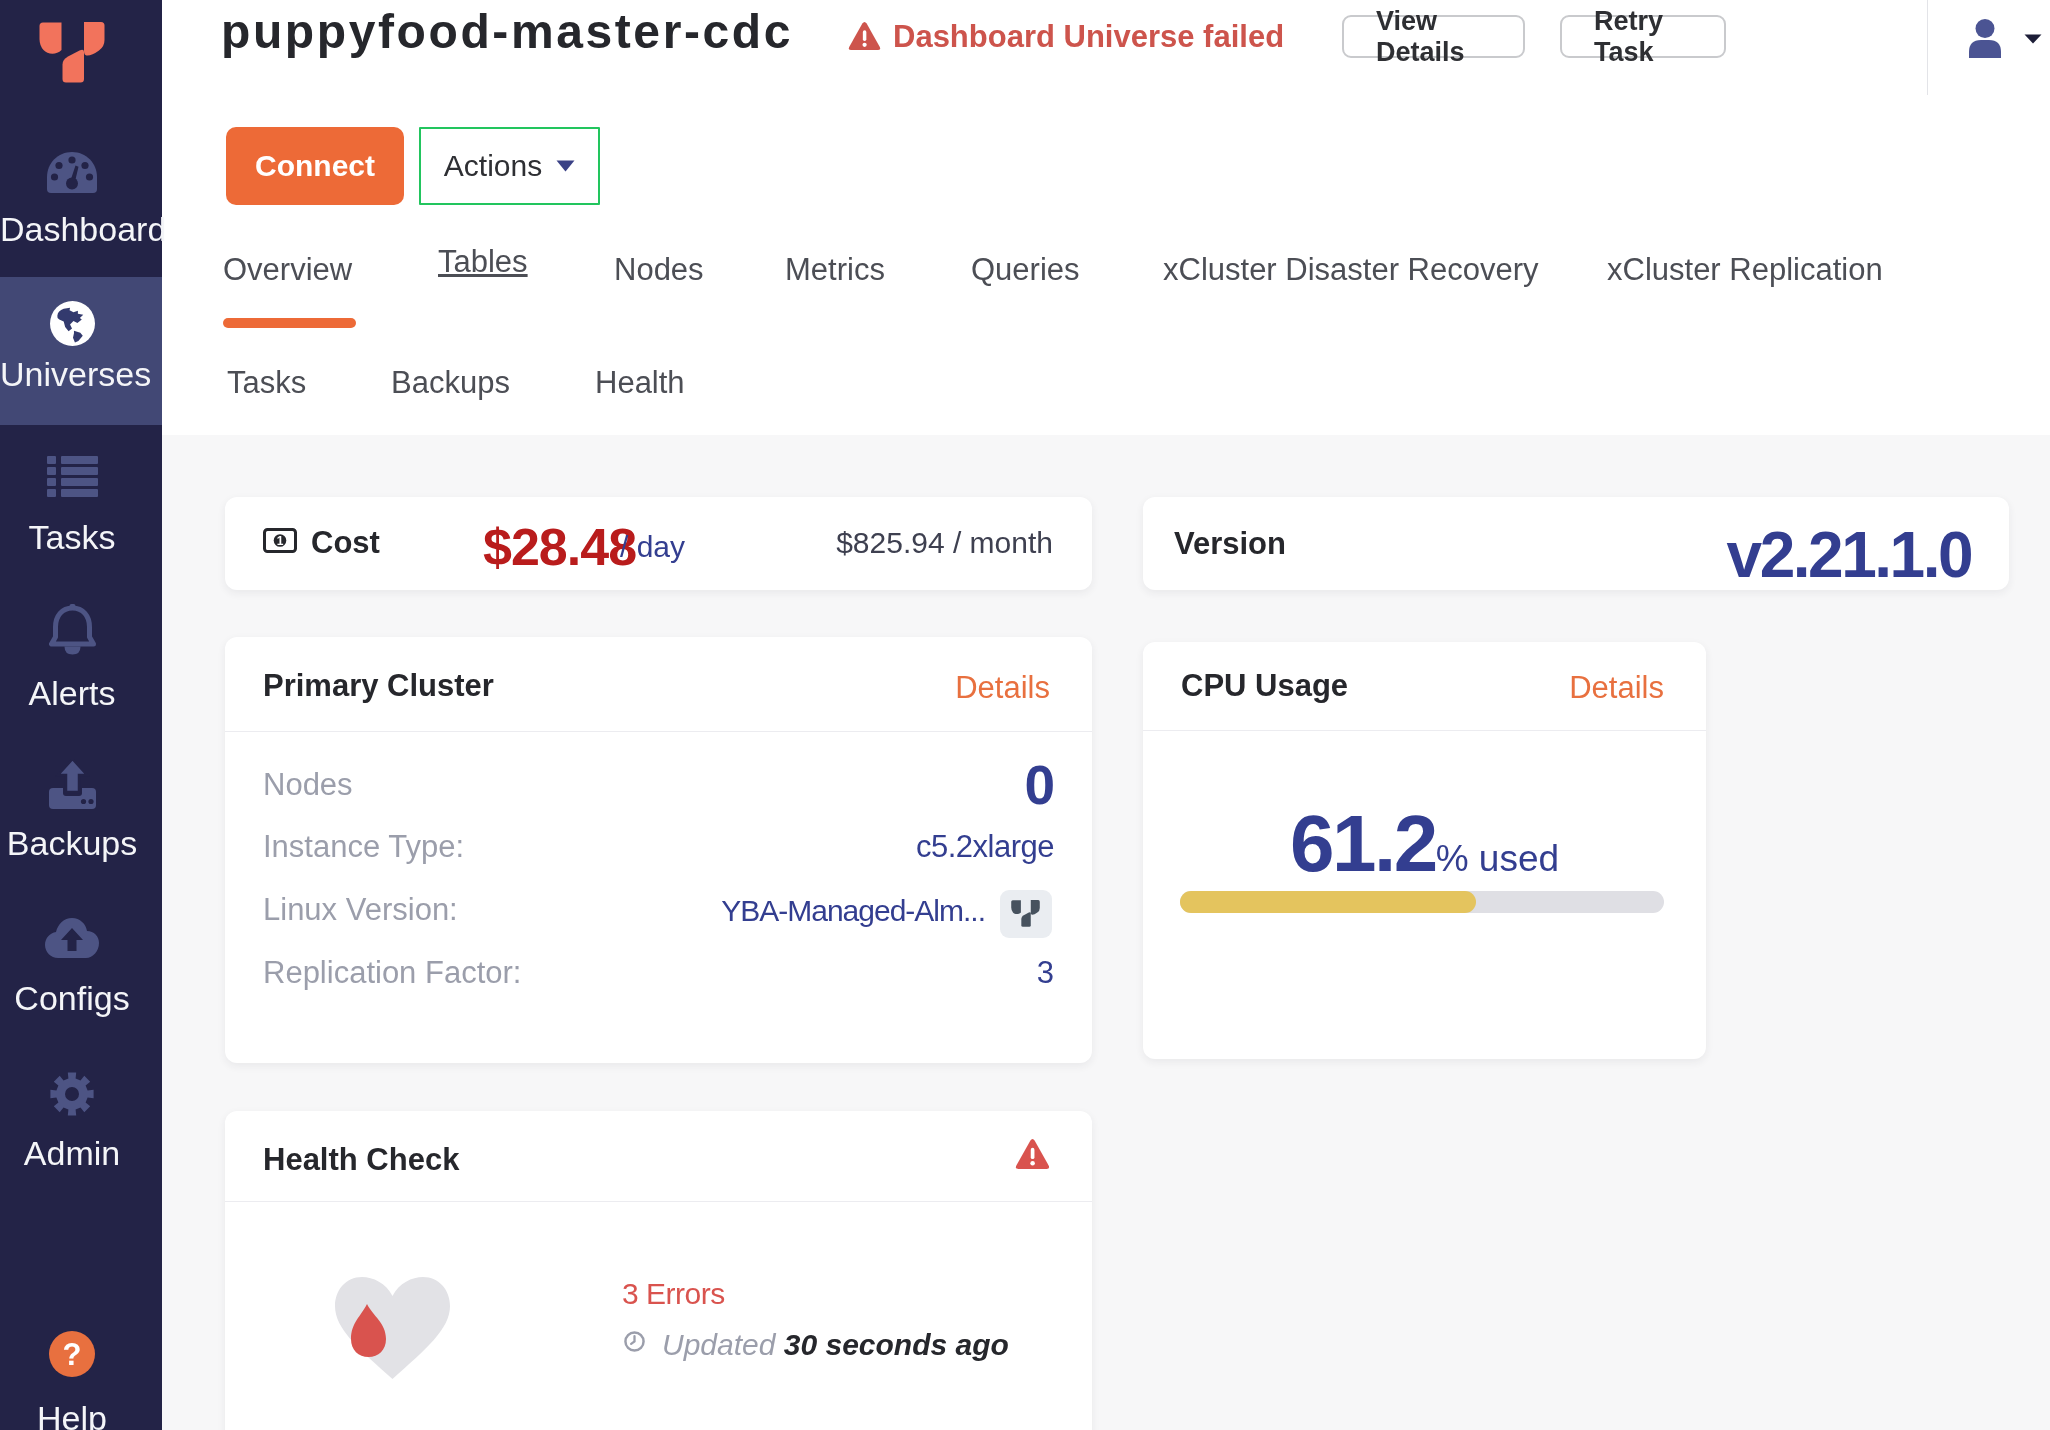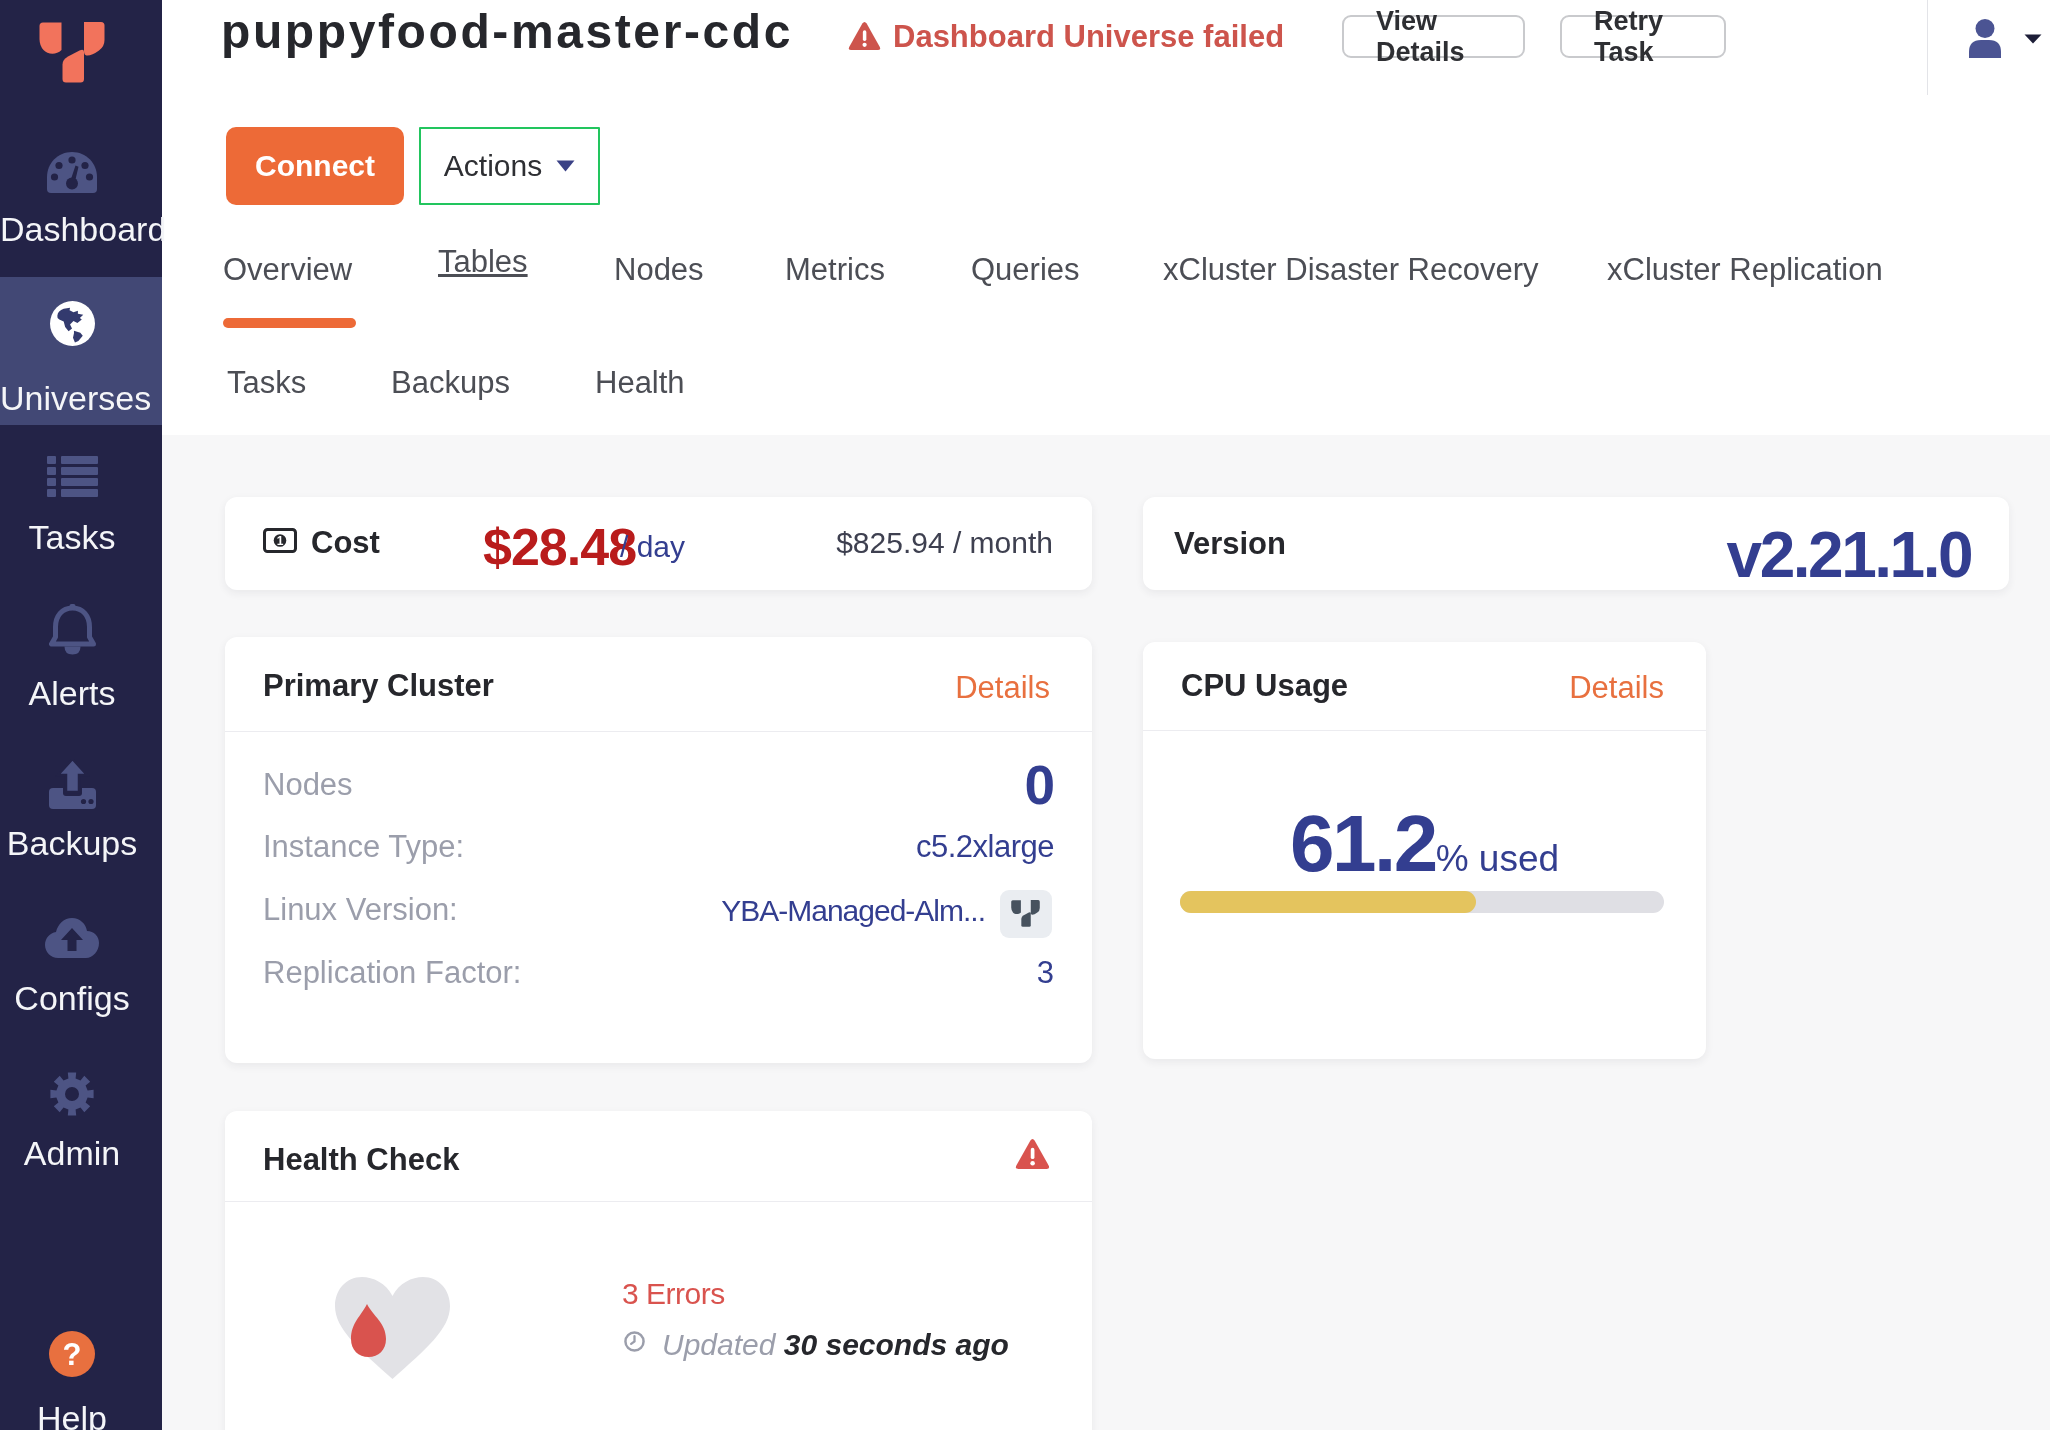--- a/index.html
+++ b/index.html
@@ -180,21 +180,21 @@
   </div>
 
   <div class="nav-item" style="top:301px;">
     <svg width="45" height="45" viewBox="0 0 46 46">
       <circle cx="23" cy="23" r="23" fill="#fff"></circle>
       <g fill="#333a6e">
       <path d="M7.5 15 Q8 10 14 8 L20.5 7 L20 9.5 L24 11.5 L28.5 10 L28.5 13 L34 14 L30.5 17.5 L32.5 19 L28 22.5 L24 20.5 L20.5 24 L22.5 28 L19 31 L15.5 26.5 L14 21 L9.5 19 Q7 17.5 7.5 15 Z"></path>
       <path d="M24.5 30.5 L31 32.5 L33.5 35.5 L29 41 L25.5 42.5 L23.5 37.5 L24.5 33 Z"></path>
       </g>
     </svg>
-    <div class="lbl" style="margin-top:29px;">Universes</div>
+    <div class="lbl" style="margin-top:5px;">Universes</div>
   </div>
 
   <div class="nav-item" style="top:456px;">
     <svg width="51" height="41" viewBox="0 0 51 41">
       <g fill="#4d5484">
         <rect x="0" y="0" width="9" height="8" rx="1"></rect>
             <rect x="14" y="0" width="37" height="8" rx="1"></rect>
         <rect x="0" y="11" width="9" height="8" rx="1"></rect>
             <rect x="14" y="11" width="37" height="8" rx="1"></rect>
         <rect x="0" y="22" width="9" height="8" rx="1"></rect>

